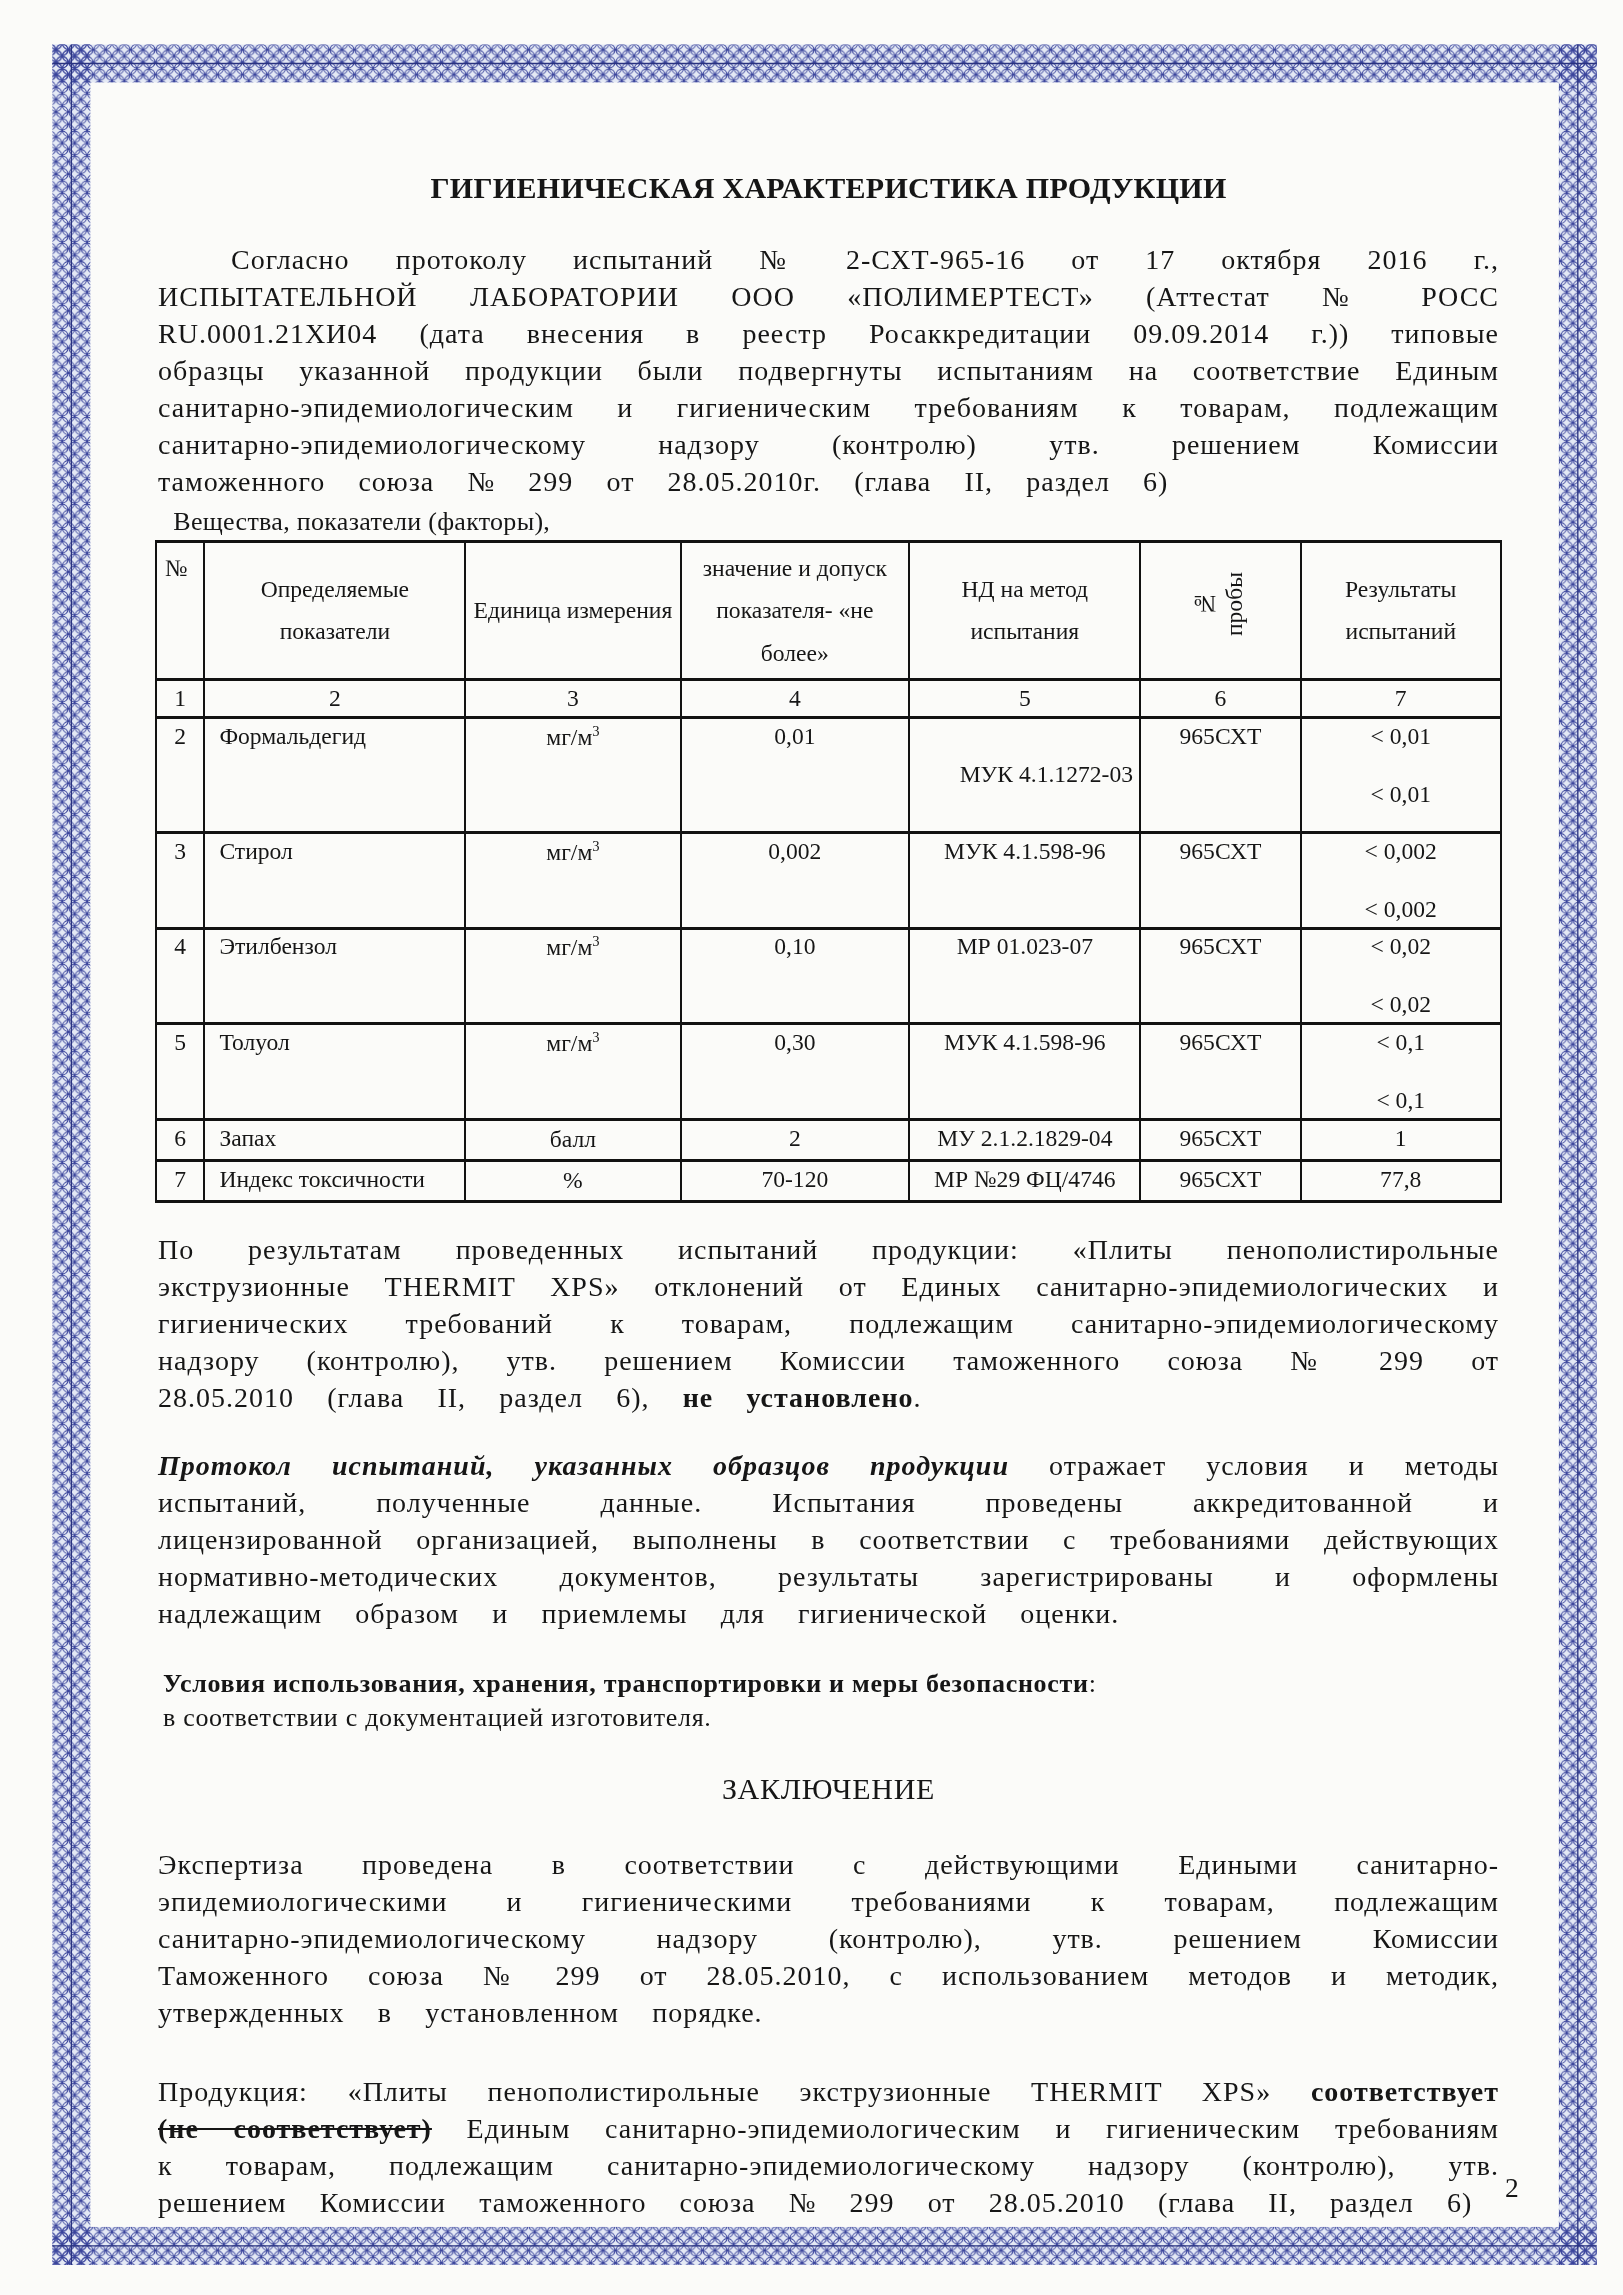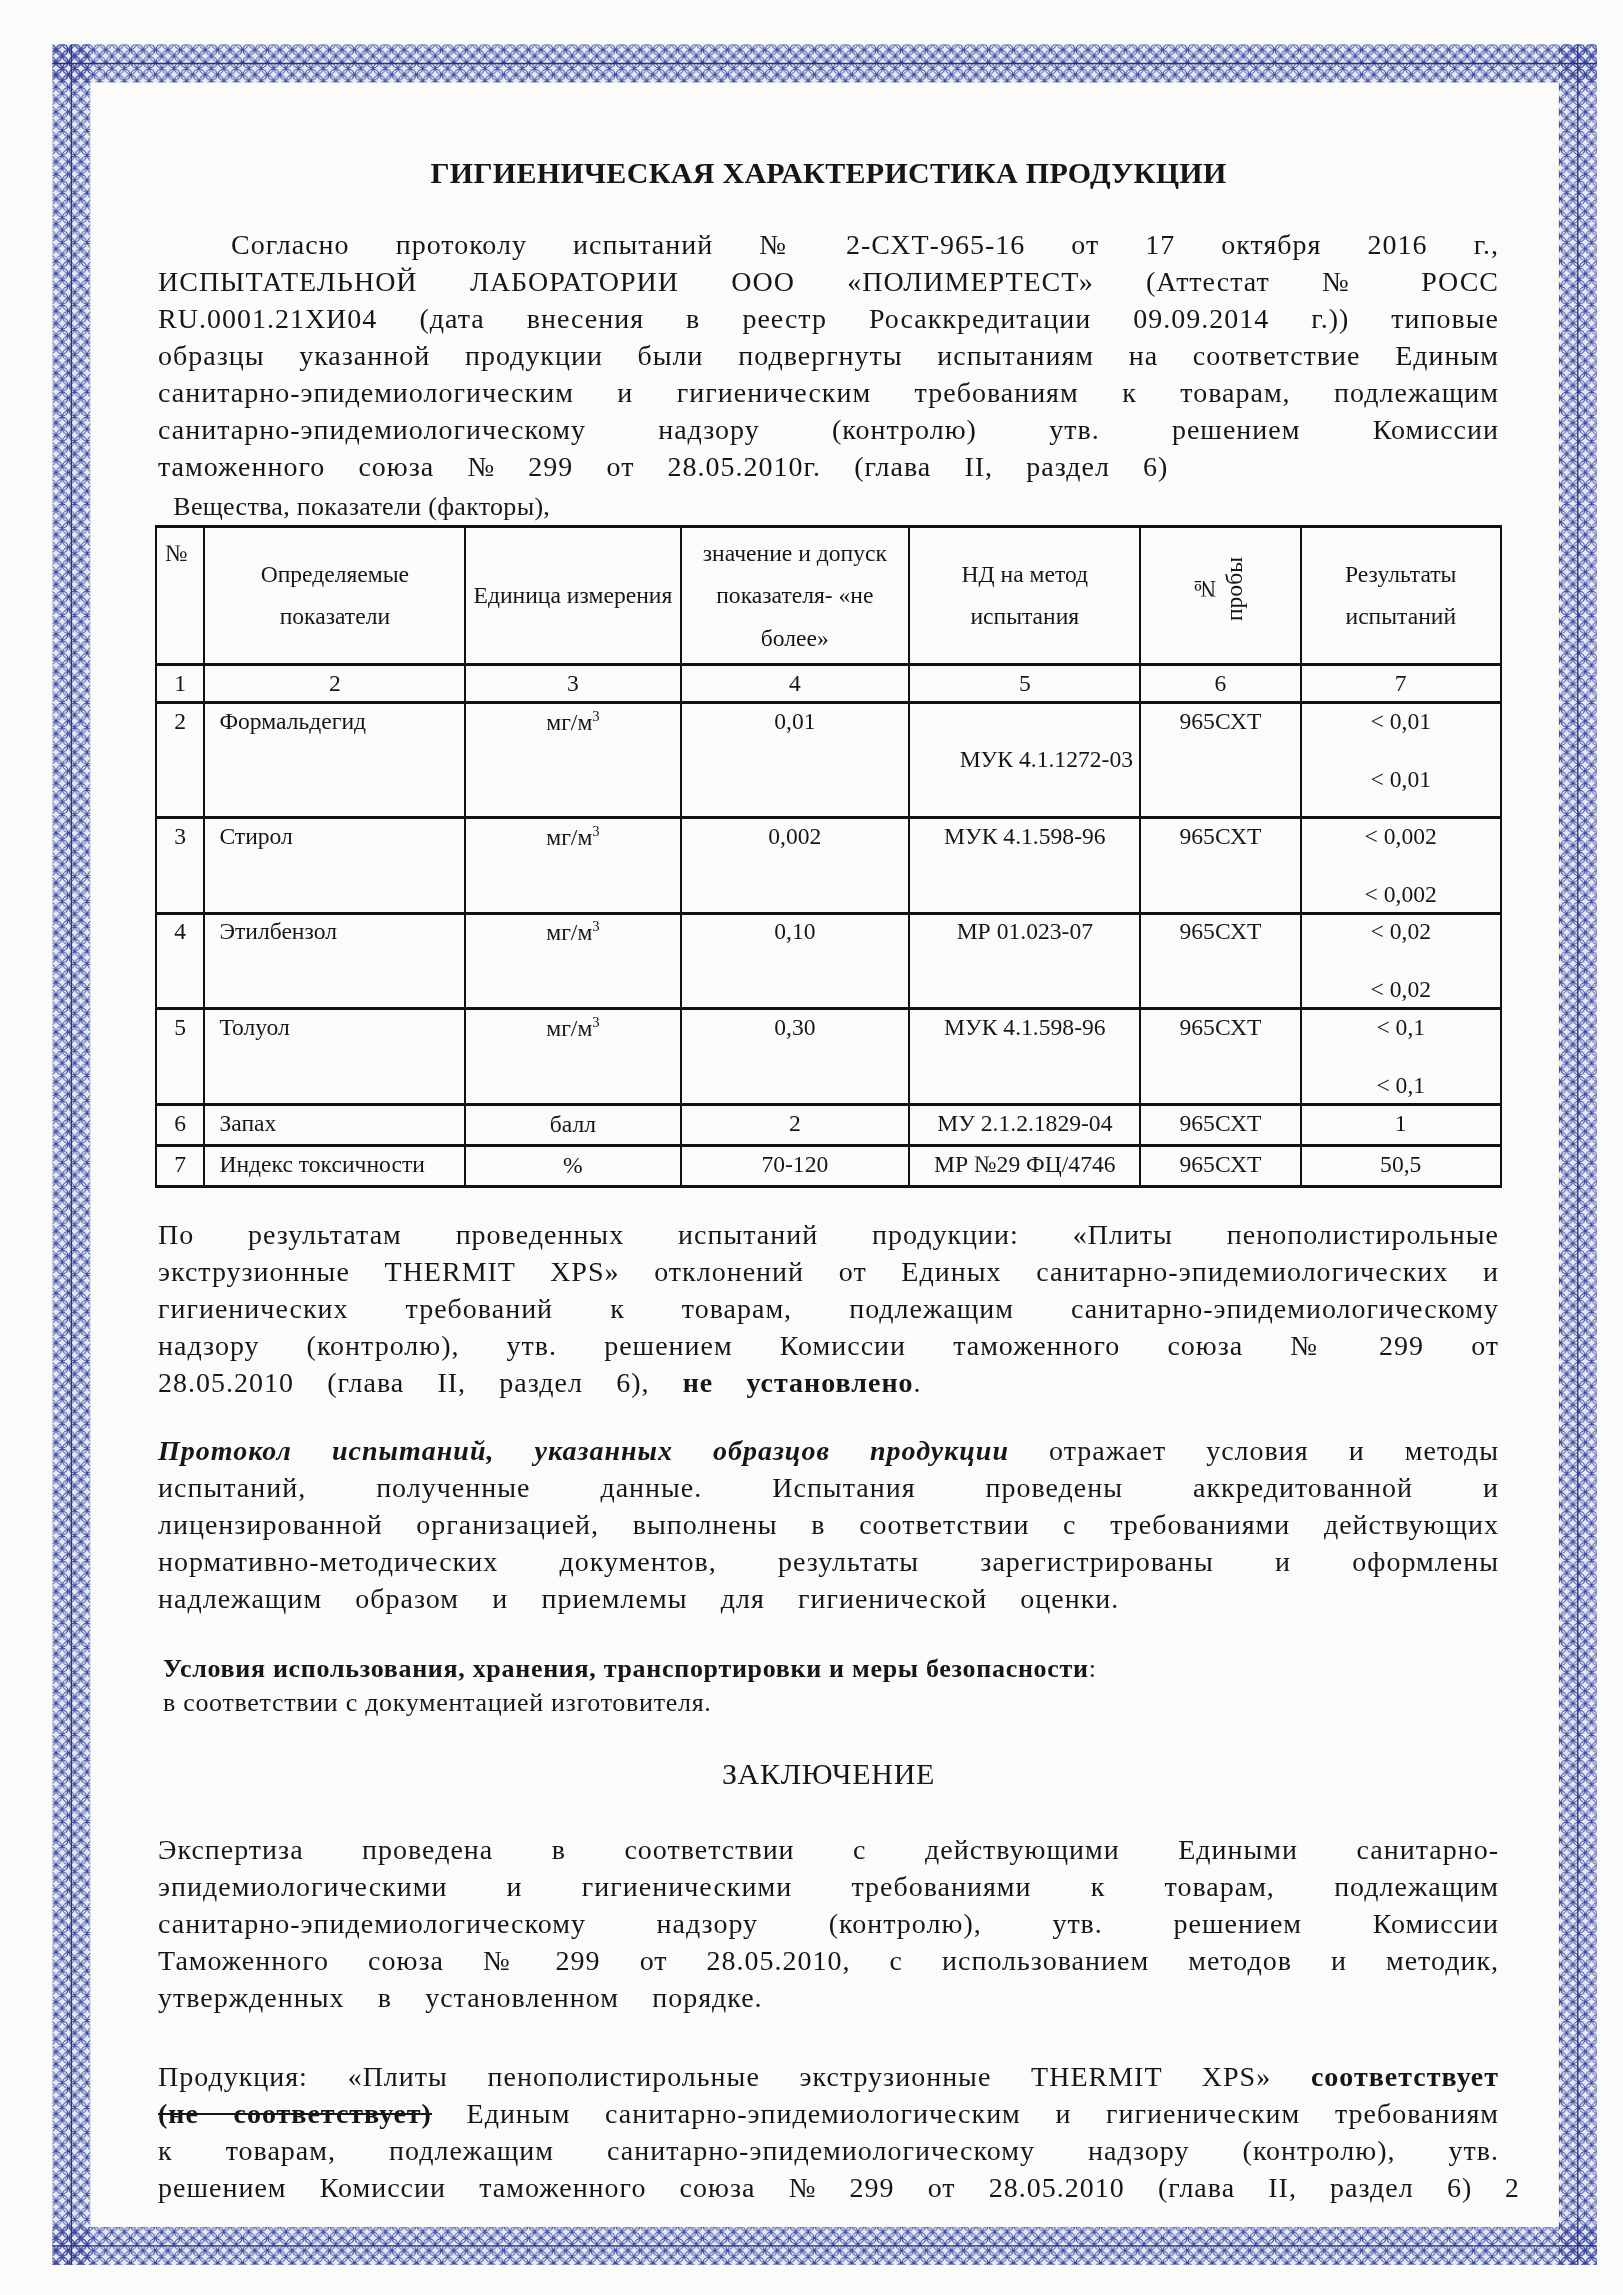--- a/index.html
+++ b/index.html
@@ -7,21 +7,21 @@
   body {
     width: 1623px; height: 2295px;
     position: relative;
     background: #fbfbf9;
     font-family: "Liberation Serif", "DejaVu Serif", serif;
     color: #161616;
     overflow: hidden;
   }
   .border-svg { position: absolute; left: 0; top: 0; }
 
-  .content { position: absolute; left: 155px; top: 156px; width: 1347px; }
+  .content { position: absolute; left: 155px; top: 171px; width: 1347px; }
 
   .title {
     font-size: 30px; font-weight: 700; text-align: center;
     margin: 0 0 37px 0; letter-spacing: 0.3px;
   }
   .para {
     font-size: 28px; line-height: 1.32; text-align: justify;
     letter-spacing: 1px; word-spacing: 0.9em; margin: 3px;
   }
   .indent { text-indent: 73px; }
@@ -206,21 +206,21 @@
       </tr>
 
       <tr class="rh-short">
         <td>7</td>
         <td class="c-ind">Индекс токсичности</td>
         <td><span>%</span><sup></sup></td>
         <td>70-120</td>
         <td>МР №29 ФЦ/4746</td>
         <td>965СХТ</td>
         <td>
-          <div>50,5</div>
+          <div>77,8</div>
         </td>
       </tr>
     </tbody>
   </table>
 
   <p class="para p-rezultaty"><span>По результатам проведенных испытаний продукции: «Плиты пенополистирольные экструзионные THERMIT XPS» отклонений от Единых санитарно-эпидемиологических и гигиенических требований к товарам, подлежащим санитарно-эпидемиологическому надзору (контролю), утв. решением Комиссии таможенного союза № 299 от 28.05.2010 (глава II, раздел 6), </span><span class="b">не установлено</span><span>.</span></p>
 
   <p class="para p-protokol"><span class="b i">Протокол испытаний, указанных образцов продукции</span><span> отражает условия и методы испытаний, полученные данные. Испытания проведены аккредитованной и лицензированной организацией, выполнены в соответствии с требованиями действующих нормативно-методических документов, результаты зарегистрированы и оформлены надлежащим образом и приемлемы для гигиенической оценки.</span></p>
 
   <div class="p-usloviya">

